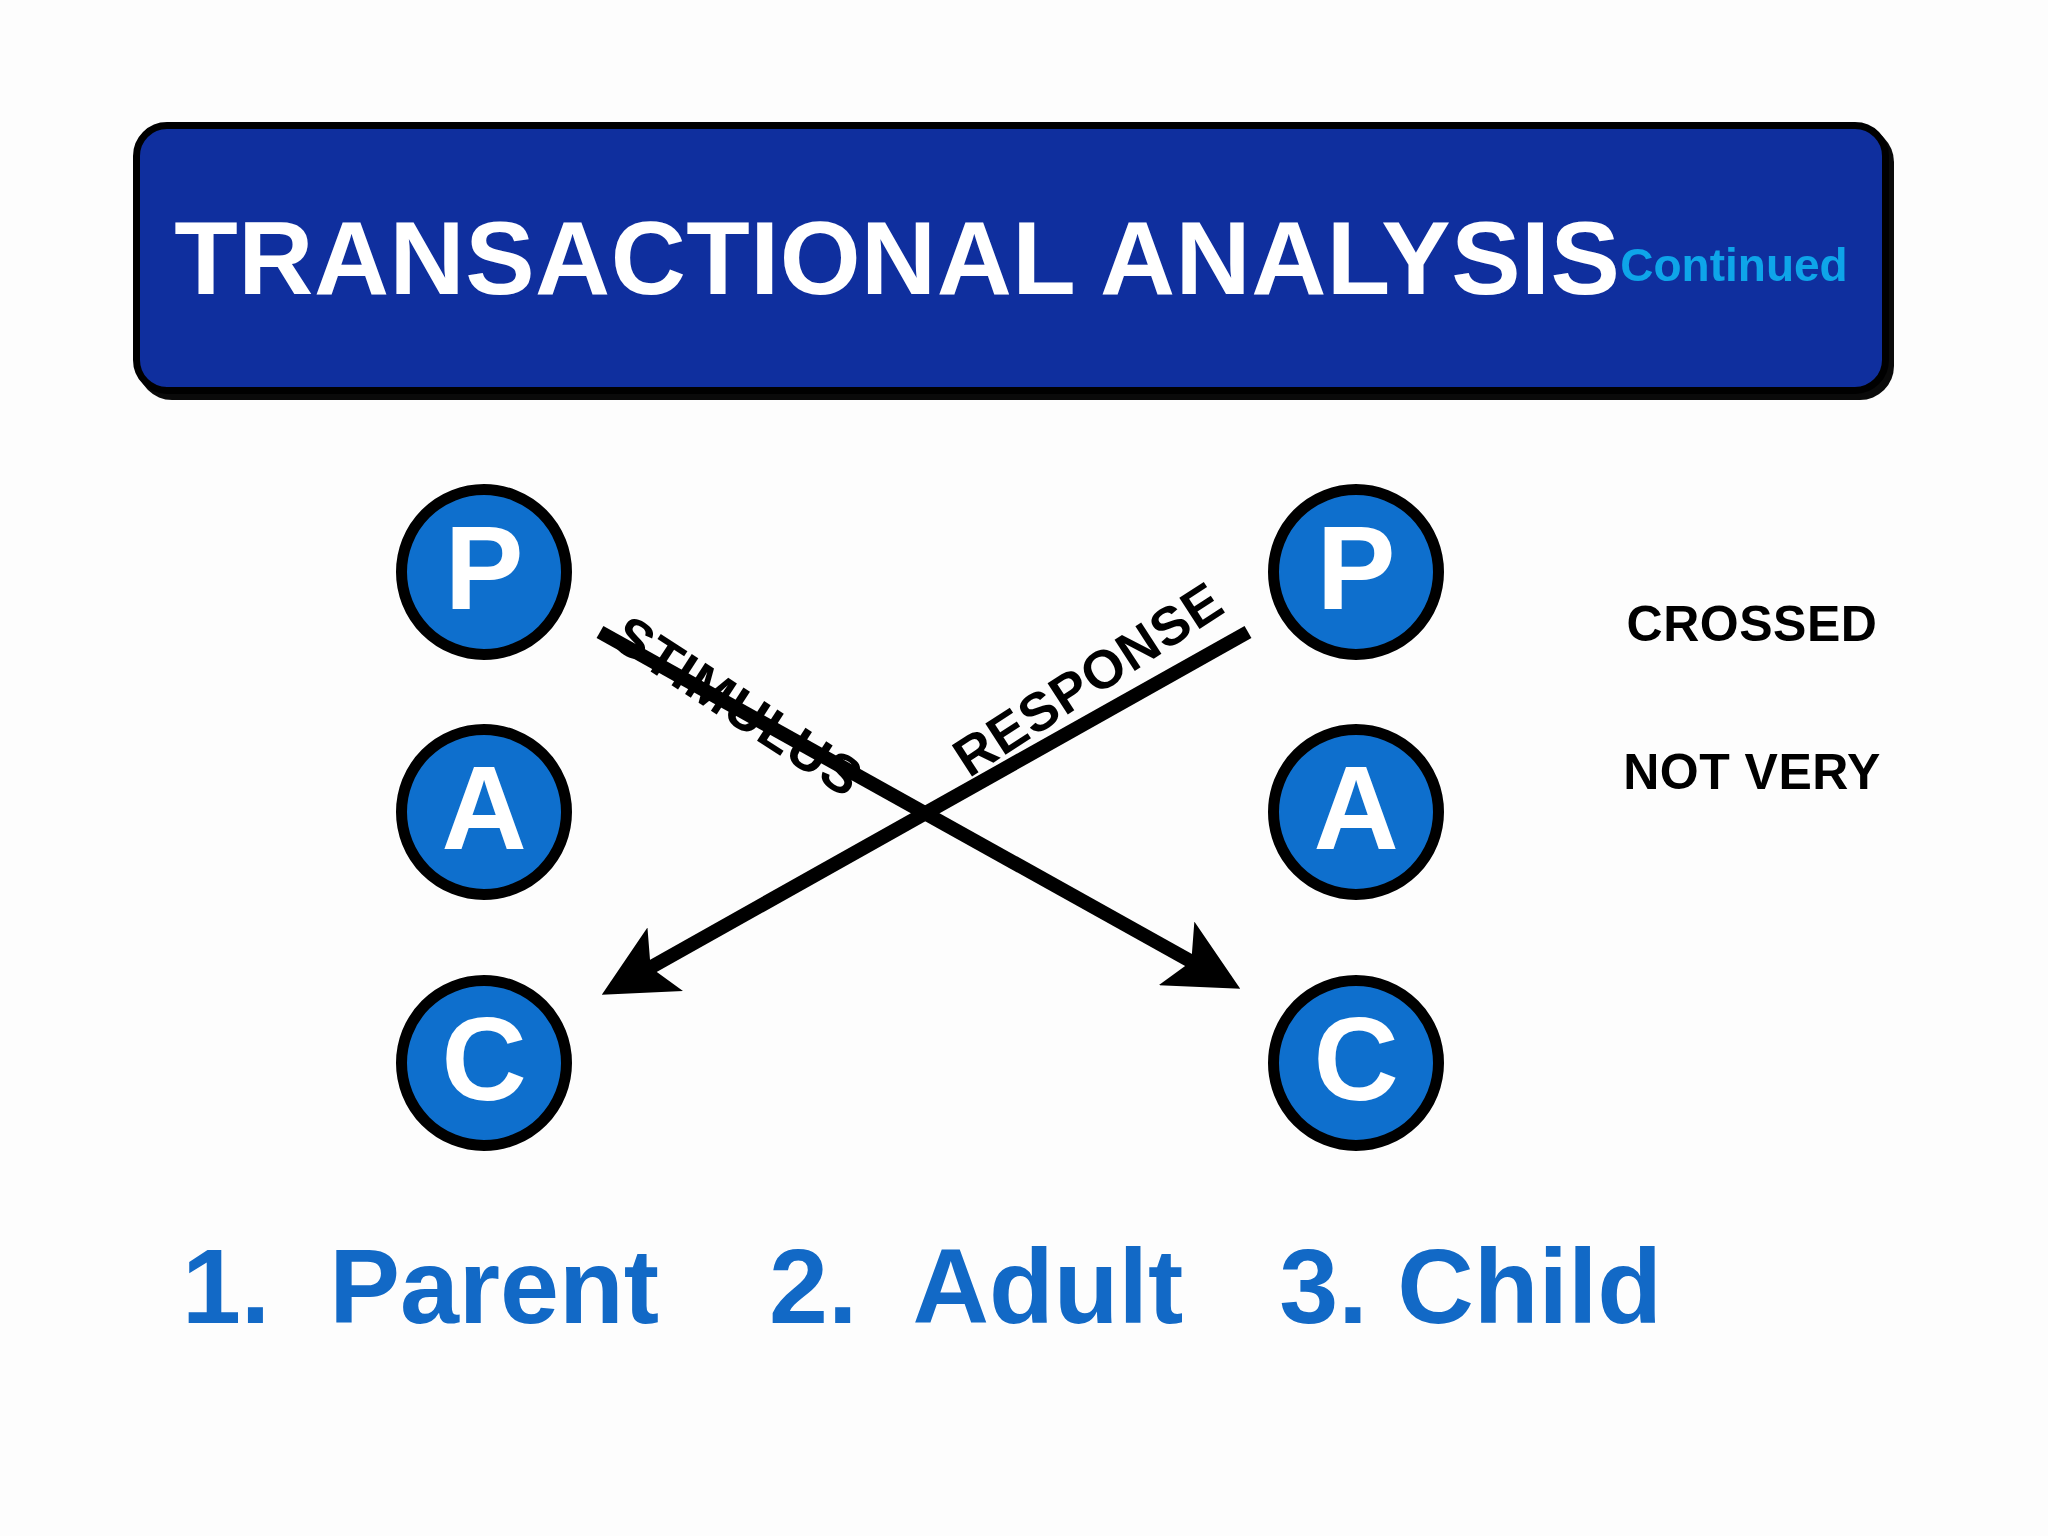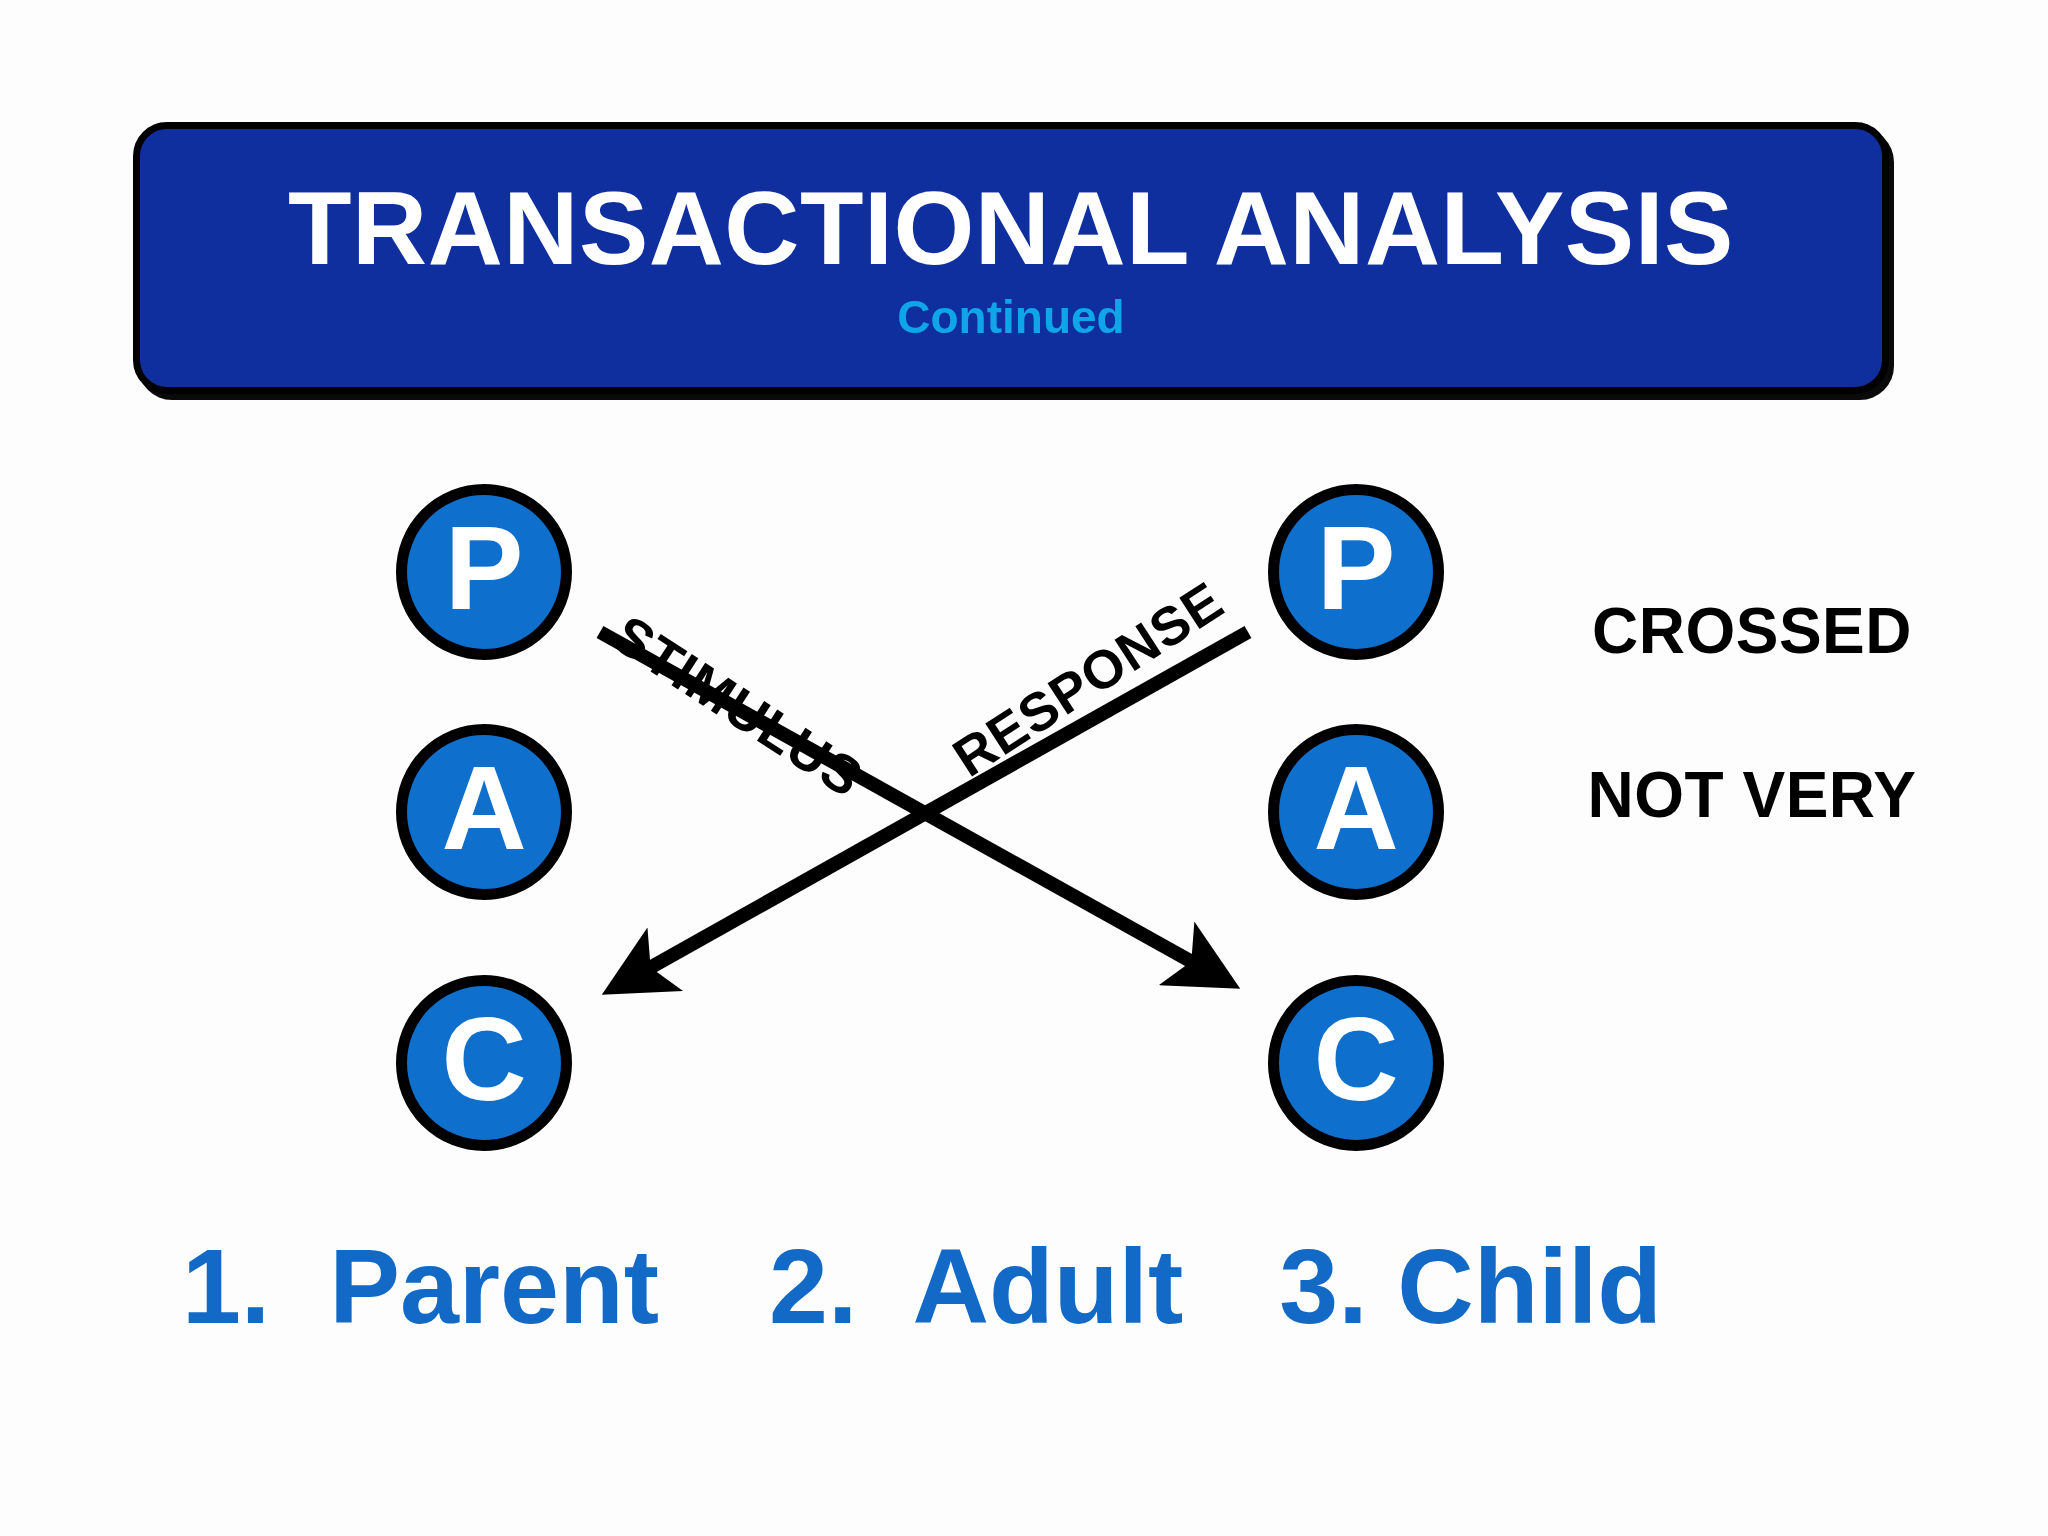--- a/index.html
+++ b/index.html
@@ -22,21 +22,21 @@
     left: 133px;
     top: 122px;
     width: 1756px;
     height: 272px;
     background: #0f2f9e;
     border: 7px solid #000000;
     border-radius: 34px;
     box-sizing: border-box;
     box-shadow: 5px 6px 0 0 #0a0a0a;
     display: flex;
-    flex-direction: column;
+    flex-direction: row;
     align-items: center;
     justify-content: center;
   }
   #title-main {
     color: #ffffff;
     font-size: 104px;
     font-weight: bold;
     letter-spacing: 0.5px;
     line-height: 1.0;
     text-align: center;
@@ -115,21 +115,21 @@
   
   #annotations {
     position: absolute;
     left: 1552px;
     top: 596px;
     width: 400px;
     text-align: center;
   }
   .annotation-line {
     color: #000000;
-    font-size: 64px;
+    font-size: 50px;
     font-weight: bold;
     line-height: 1.12;
     letter-spacing: 0.5px;
     white-space: nowrap;
   }
   #annotation-group-2 {
     margin-top: 92px;
   }
 
   

